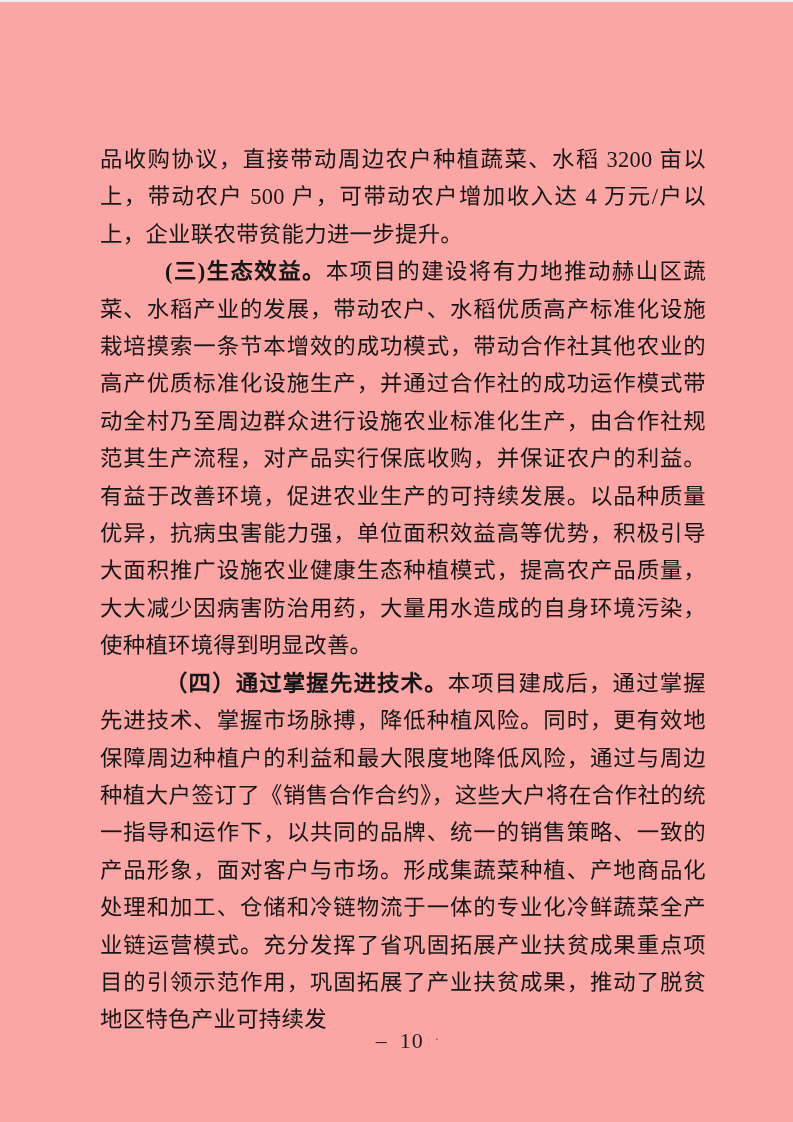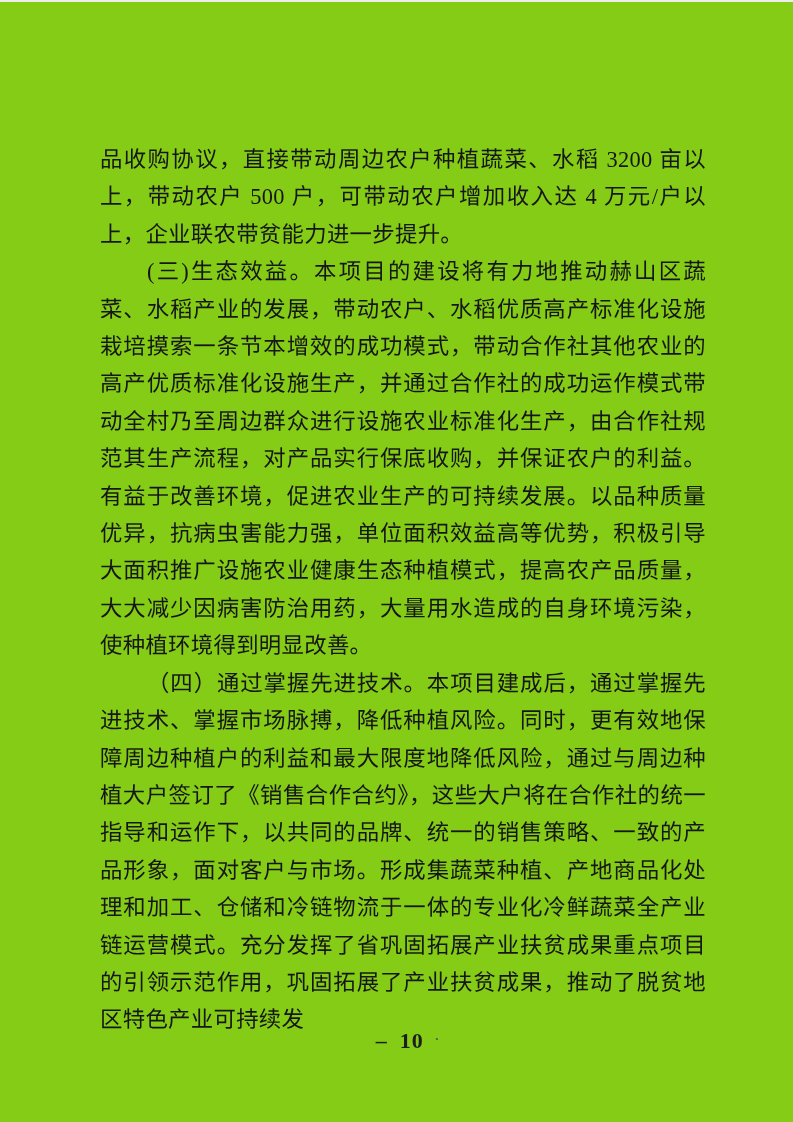--- a/index.html
+++ b/index.html
@@ -4,21 +4,21 @@
 <style>
   html, body {
     margin: 0;
     padding: 0;
     background: #ffffff;
   }
   .page {
     position: relative;
     width: 793px;
     height: 1122px;
-    background: #84cc16;
+    background: #fca5a5;
     border-top: 2px solid #ededed;
     box-sizing: border-box;
     font-family: "Liberation Serif", "DejaVu Serif", serif;
     color: #161616;
     overflow: hidden;
   }
   .text-block {
     position: absolute;
     left: 100px;
     top: 139px;
@@ -30,32 +30,32 @@
     line-height: 37.4px;
     text-align: justify;
     text-justify: inter-ideograph;
     letter-spacing: 0.3px;
     word-break: break-all;
   }
   .doc-para.indent {
     text-indent: 2.1em;
   }
   .para-heading {
-    font-weight: normal;
+    font-weight: bold;
+    margin-left: 18px;
   }
   .page-footer {
     position: absolute;
     left: 0;
     right: 0;
     top: 1026px;
     text-align: center;
     padding-left: 22px;
     font-size: 22px;
     color: #1d1d1d;
-    font-weight: bold;
   }
   .pn-dash {
     margin-right: 13px;
     letter-spacing: 0;
   }
   .pn-num {
     letter-spacing: 1px;
   }
   .pn-dot {
     margin-left: 11px;

